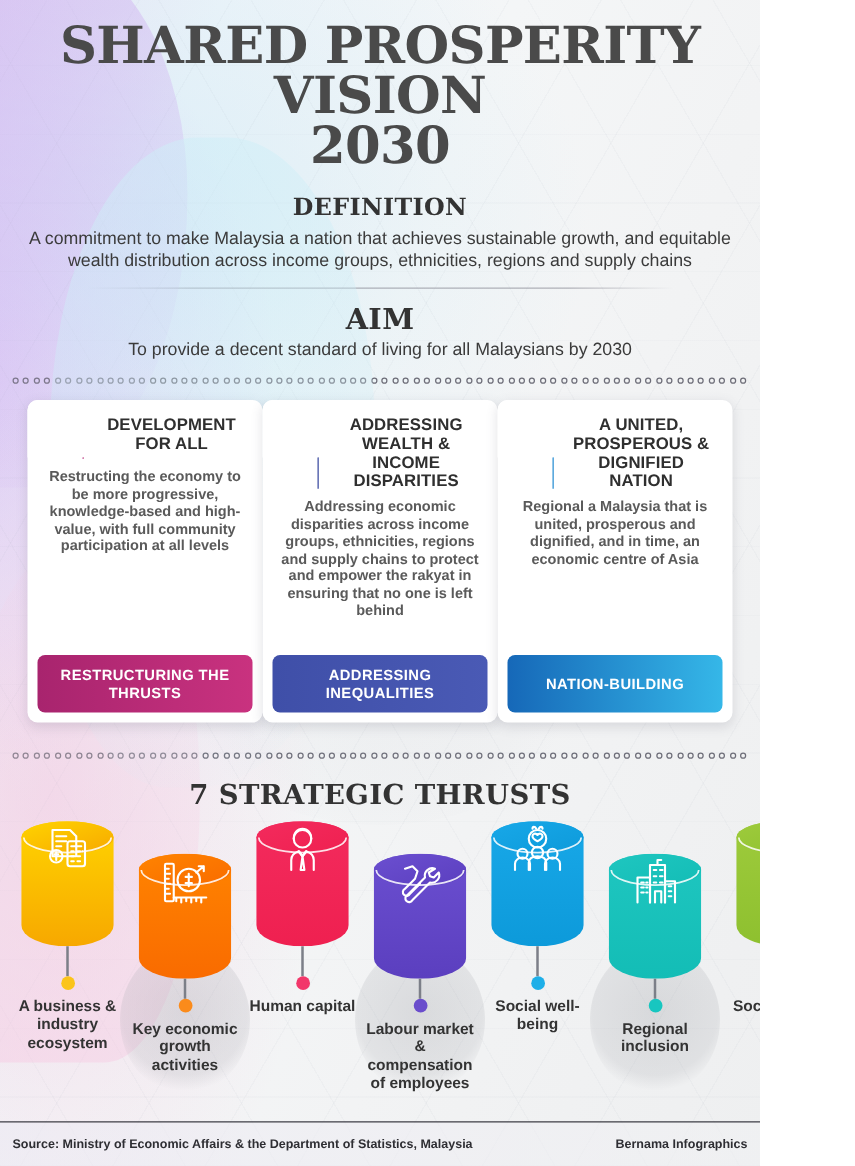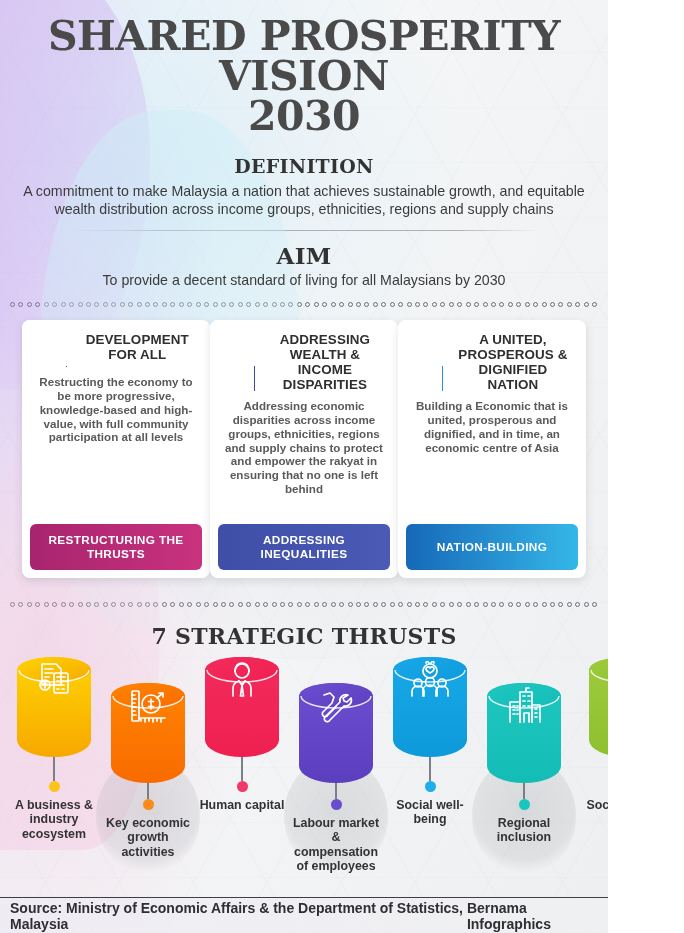--- a/index.html
+++ b/index.html
@@ -176,21 +176,21 @@
 
   
   .footer {
     position: absolute; left: 0; right: 0; bottom: 0;
     height: 36px;
     border-top: 1.4px solid #3e3e46;
     display: flex; align-items: center; justify-content: space-between;
     padding: 0 10px;
     background: linear-gradient(90deg, rgba(236,234,243,.6), rgba(240,241,243,.6));
   }
-  .footer span { font-size: 14px; font-weight: 700; color: #2e2e33; }
+  .footer span { font-size: 10px; font-weight: 700; color: #2e2e33; }
 </style>
 </head>
 <body>
 
 <div id="page">
   <div class="softsweep sw1"></div>
   <div class="softsweep sw2"></div>
   <div class="softsweep sw3"></div>
   <div class="bigwm"></div>
 
@@ -306,21 +306,21 @@
         <div class="card-body">Addressing economic disparities across income groups, ethnicities, regions and supply chains to protect and empower the rakyat in ensuring that no one is left behind</div>
         <div class="card-foot" style="background: linear-gradient(90deg, rgb(63, 79, 168), rgb(74, 90, 181));">ADDRESSING INEQUALITIES</div>
       </div>
       <div class="card">
         <div class="notch"></div>
         <div class="card-head">
           <div class="num-badge" style="color: rgb(42, 143, 212);">3</div>
           <div class="divider-v" style="background: rgb(42, 143, 212);"></div>
           <div class="card-title">A UNITED, PROSPEROUS &amp; DIGNIFIED NATION</div>
         </div>
-        <div class="card-body">Building a Economic that is united, prosperous and dignified, and in time, an economic centre of Asia</div>
+        <div class="card-body">Regional a Malaysia that is united, prosperous and dignified, and in time, an economic centre of Asia</div>
         <div class="card-foot" style="background: linear-gradient(90deg, rgb(22, 104, 184), rgb(53, 183, 232));">NATION-BUILDING</div>
       </div>
     </div>
 
   <div class="dotline" id="dotline2" style="margin-top:22px;">
       <i></i>
       <i></i>
       <i></i>
       <i></i>
       <i></i>

